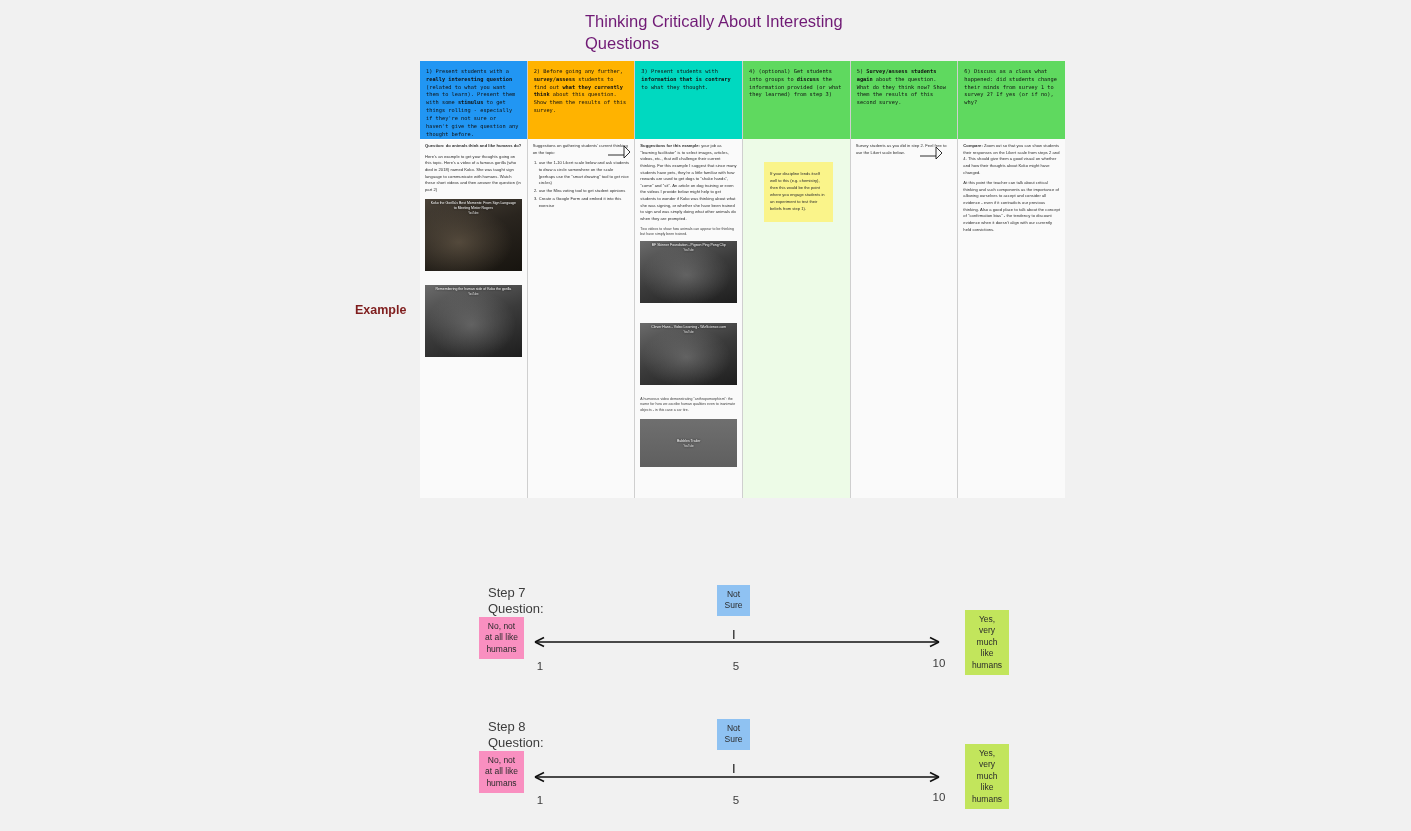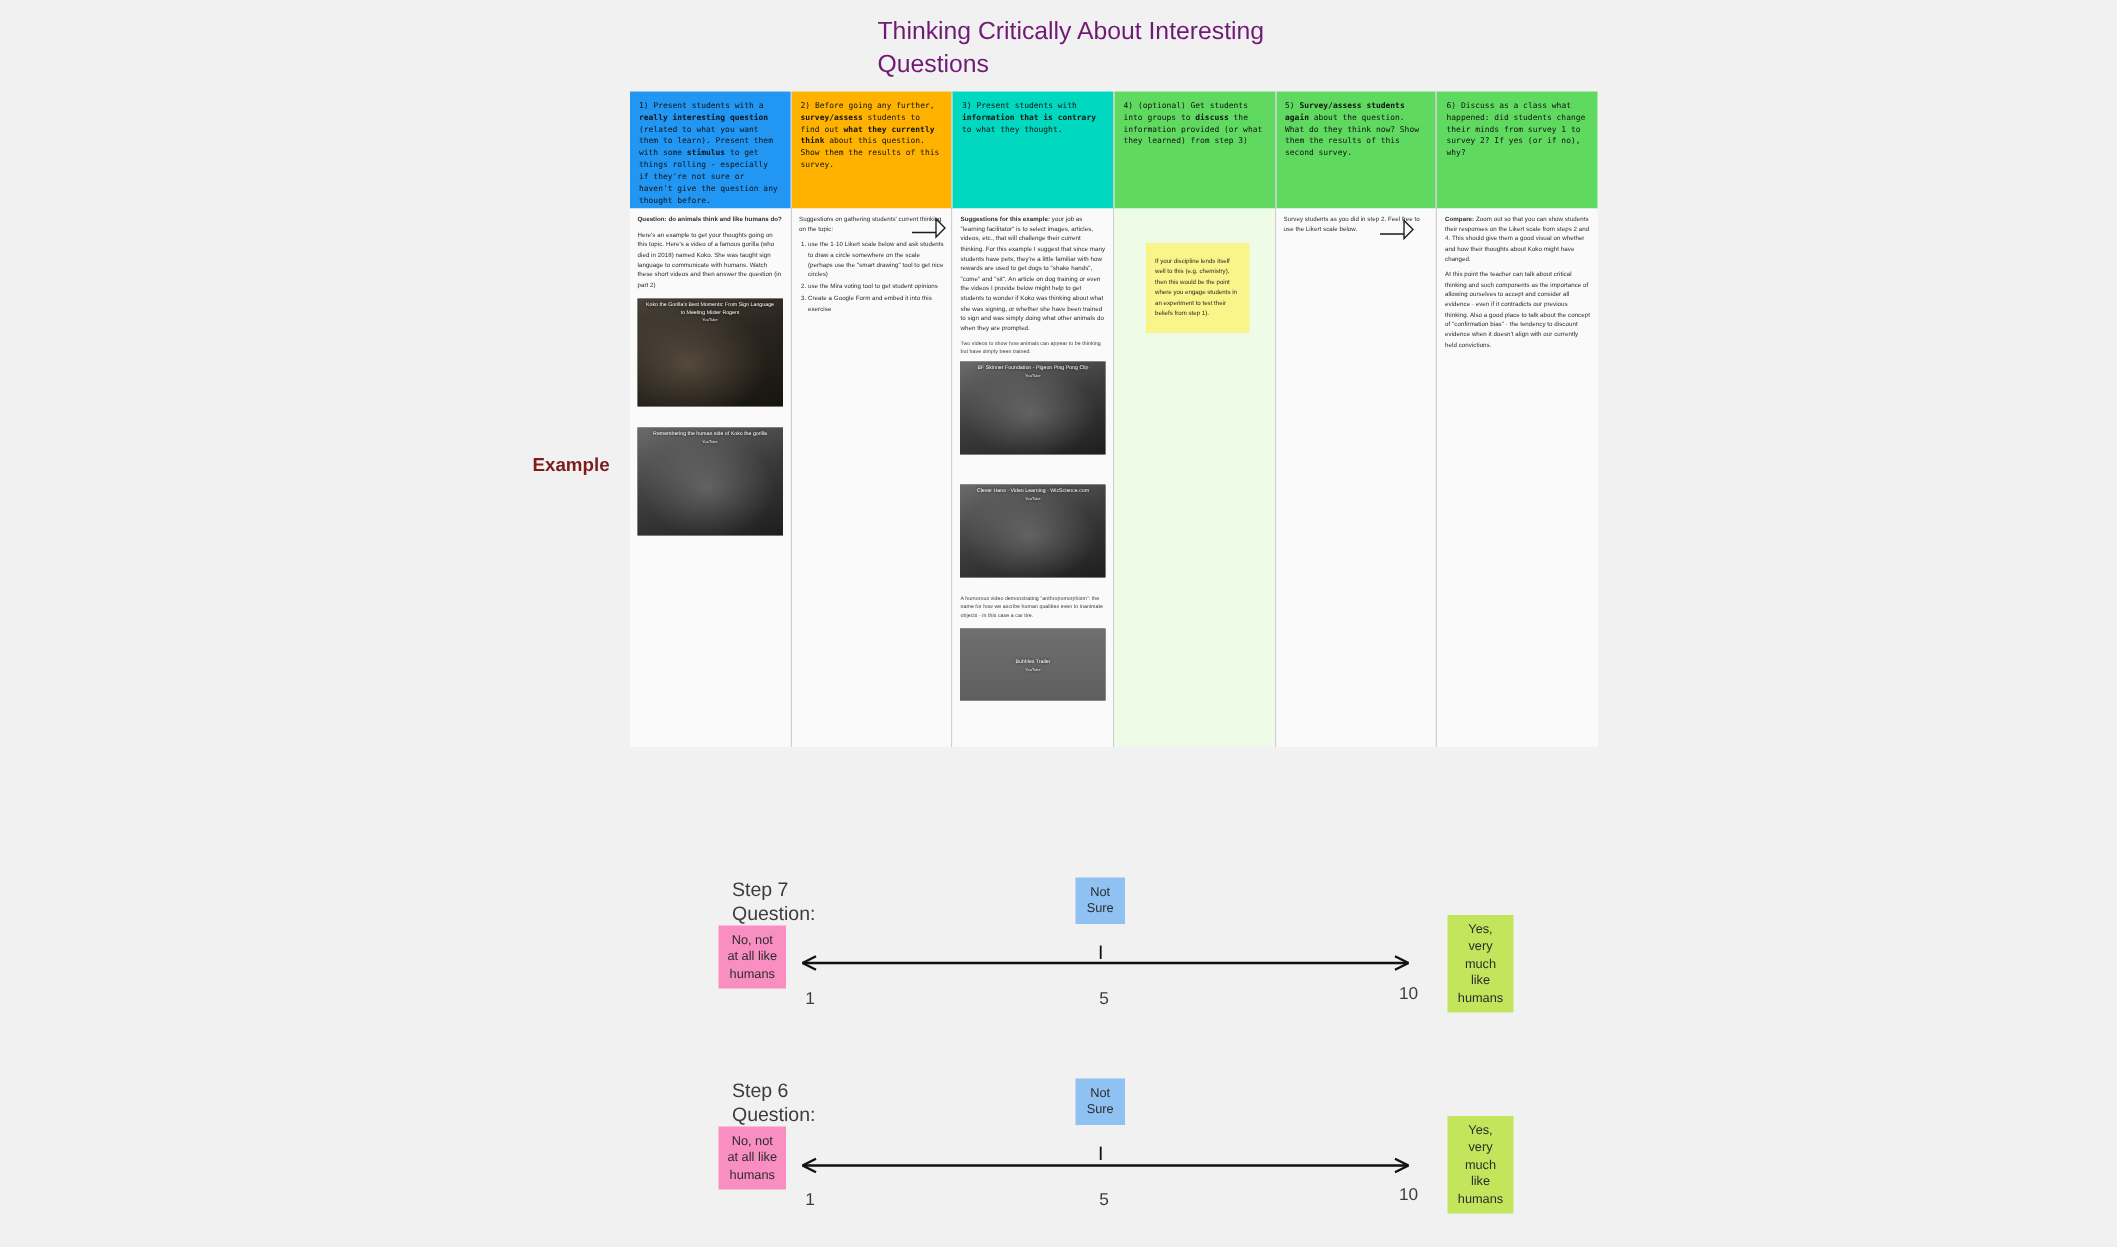--- a/index.html
+++ b/index.html
@@ -325,21 +325,21 @@
 
   <div class="lk-marker" style="left:732px;top:628px">I</div>
 
   <div class="lk-tick" style="left:525px;top:660px">1</div>
   <div class="lk-tick" style="left:721px;top:660px">5</div>
   <div class="lk-tick" style="left:924px;top:657px">10</div>
 </div>
 
 <div class="likert">
   <div class="lk-steplabel" style="left:488px;top:719px">
-    <div>Step 6</div>
+    <div>Step 8</div>
     <div>Question:</div>
   </div>
 
   <div class="lk-note lk-pink" style="left:479px;top:751px;width:45px">No, not at all like humans</div>
 
   <div class="lk-note lk-blue" style="left:717px;top:719px;width:33px">Not Sure</div>
 
   <div class="lk-note lk-green" style="left:965px;top:744px;width:44px">Yes, very much like humans</div>
 
   <div class="lk-axis" style="left:527px;top:769px">

